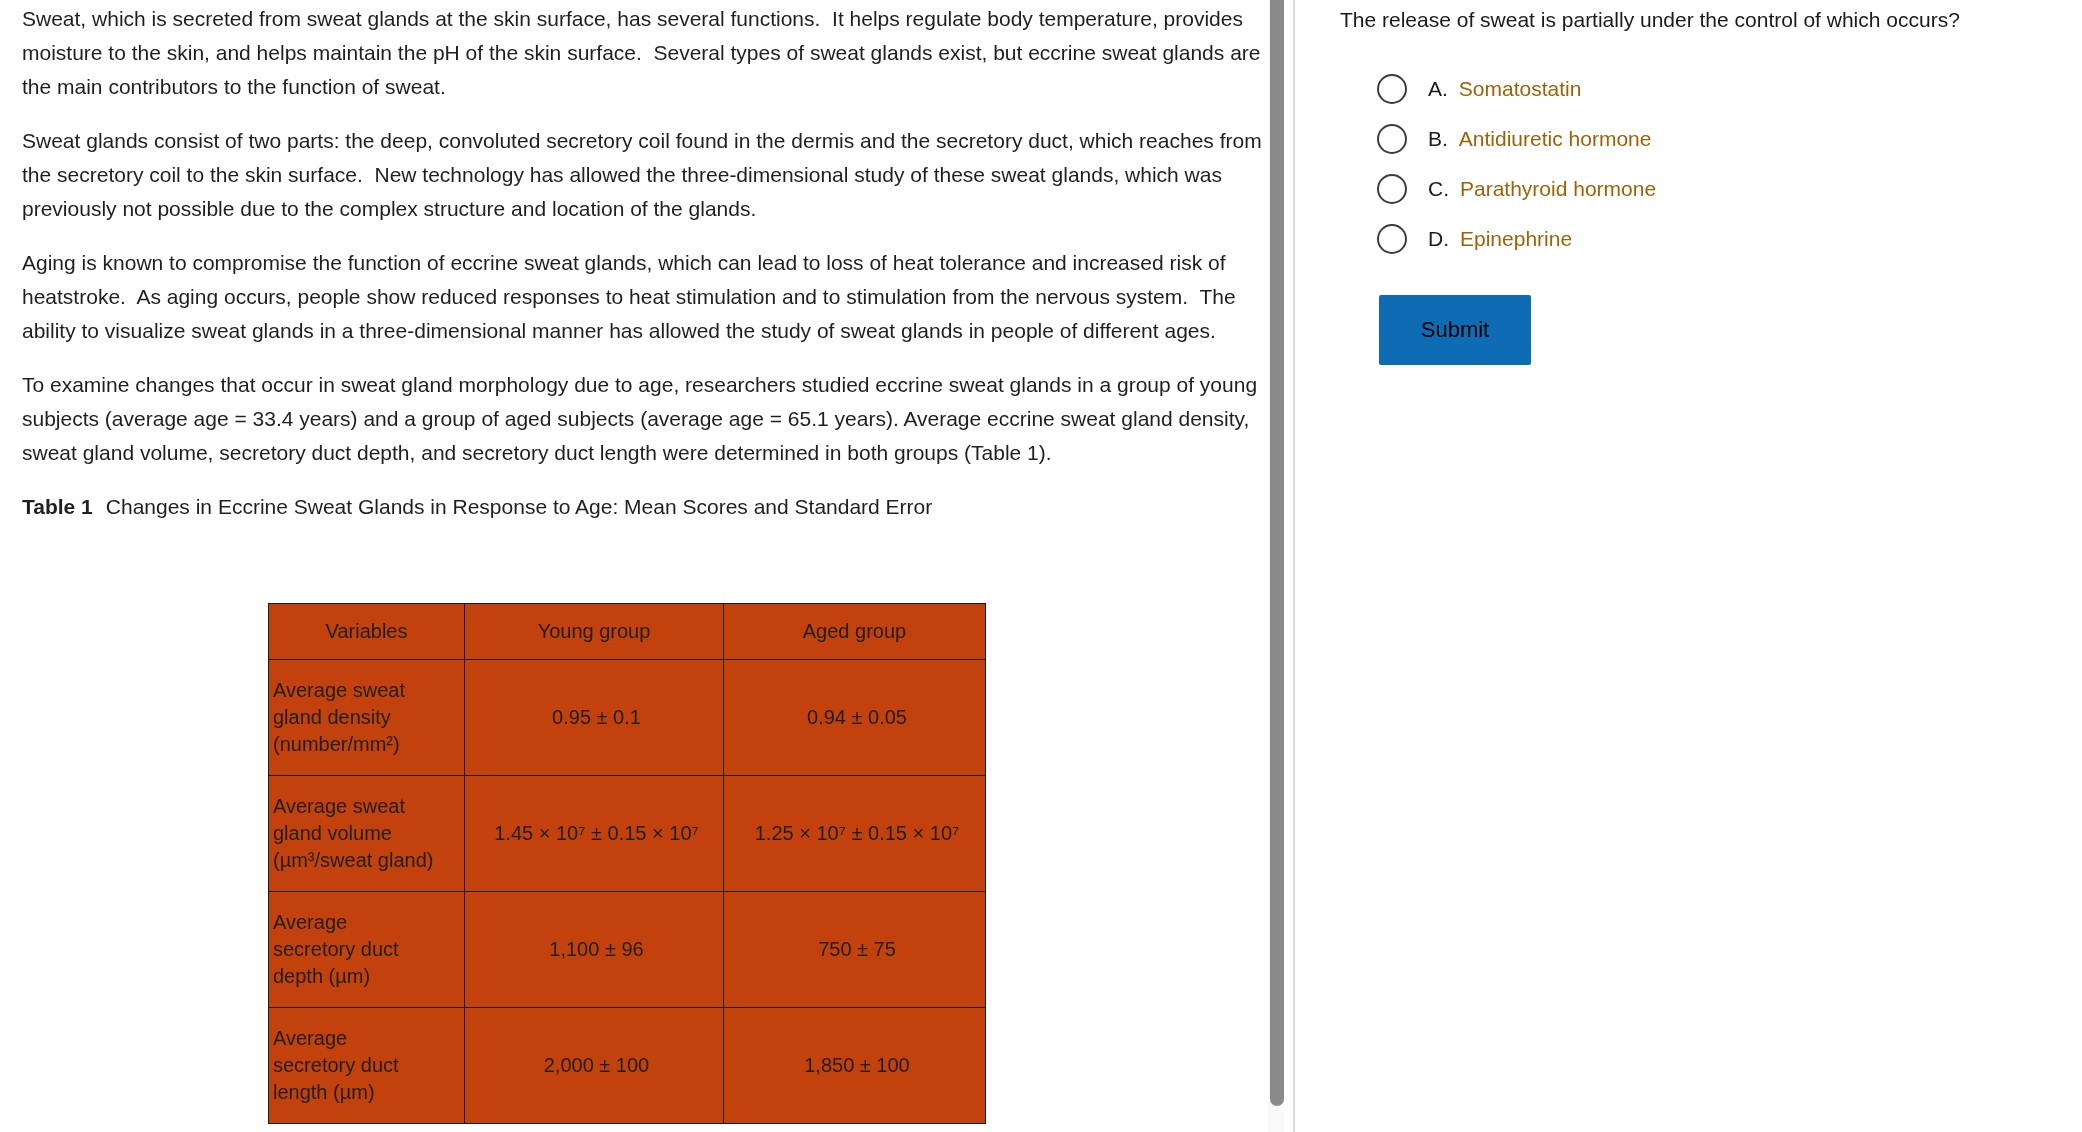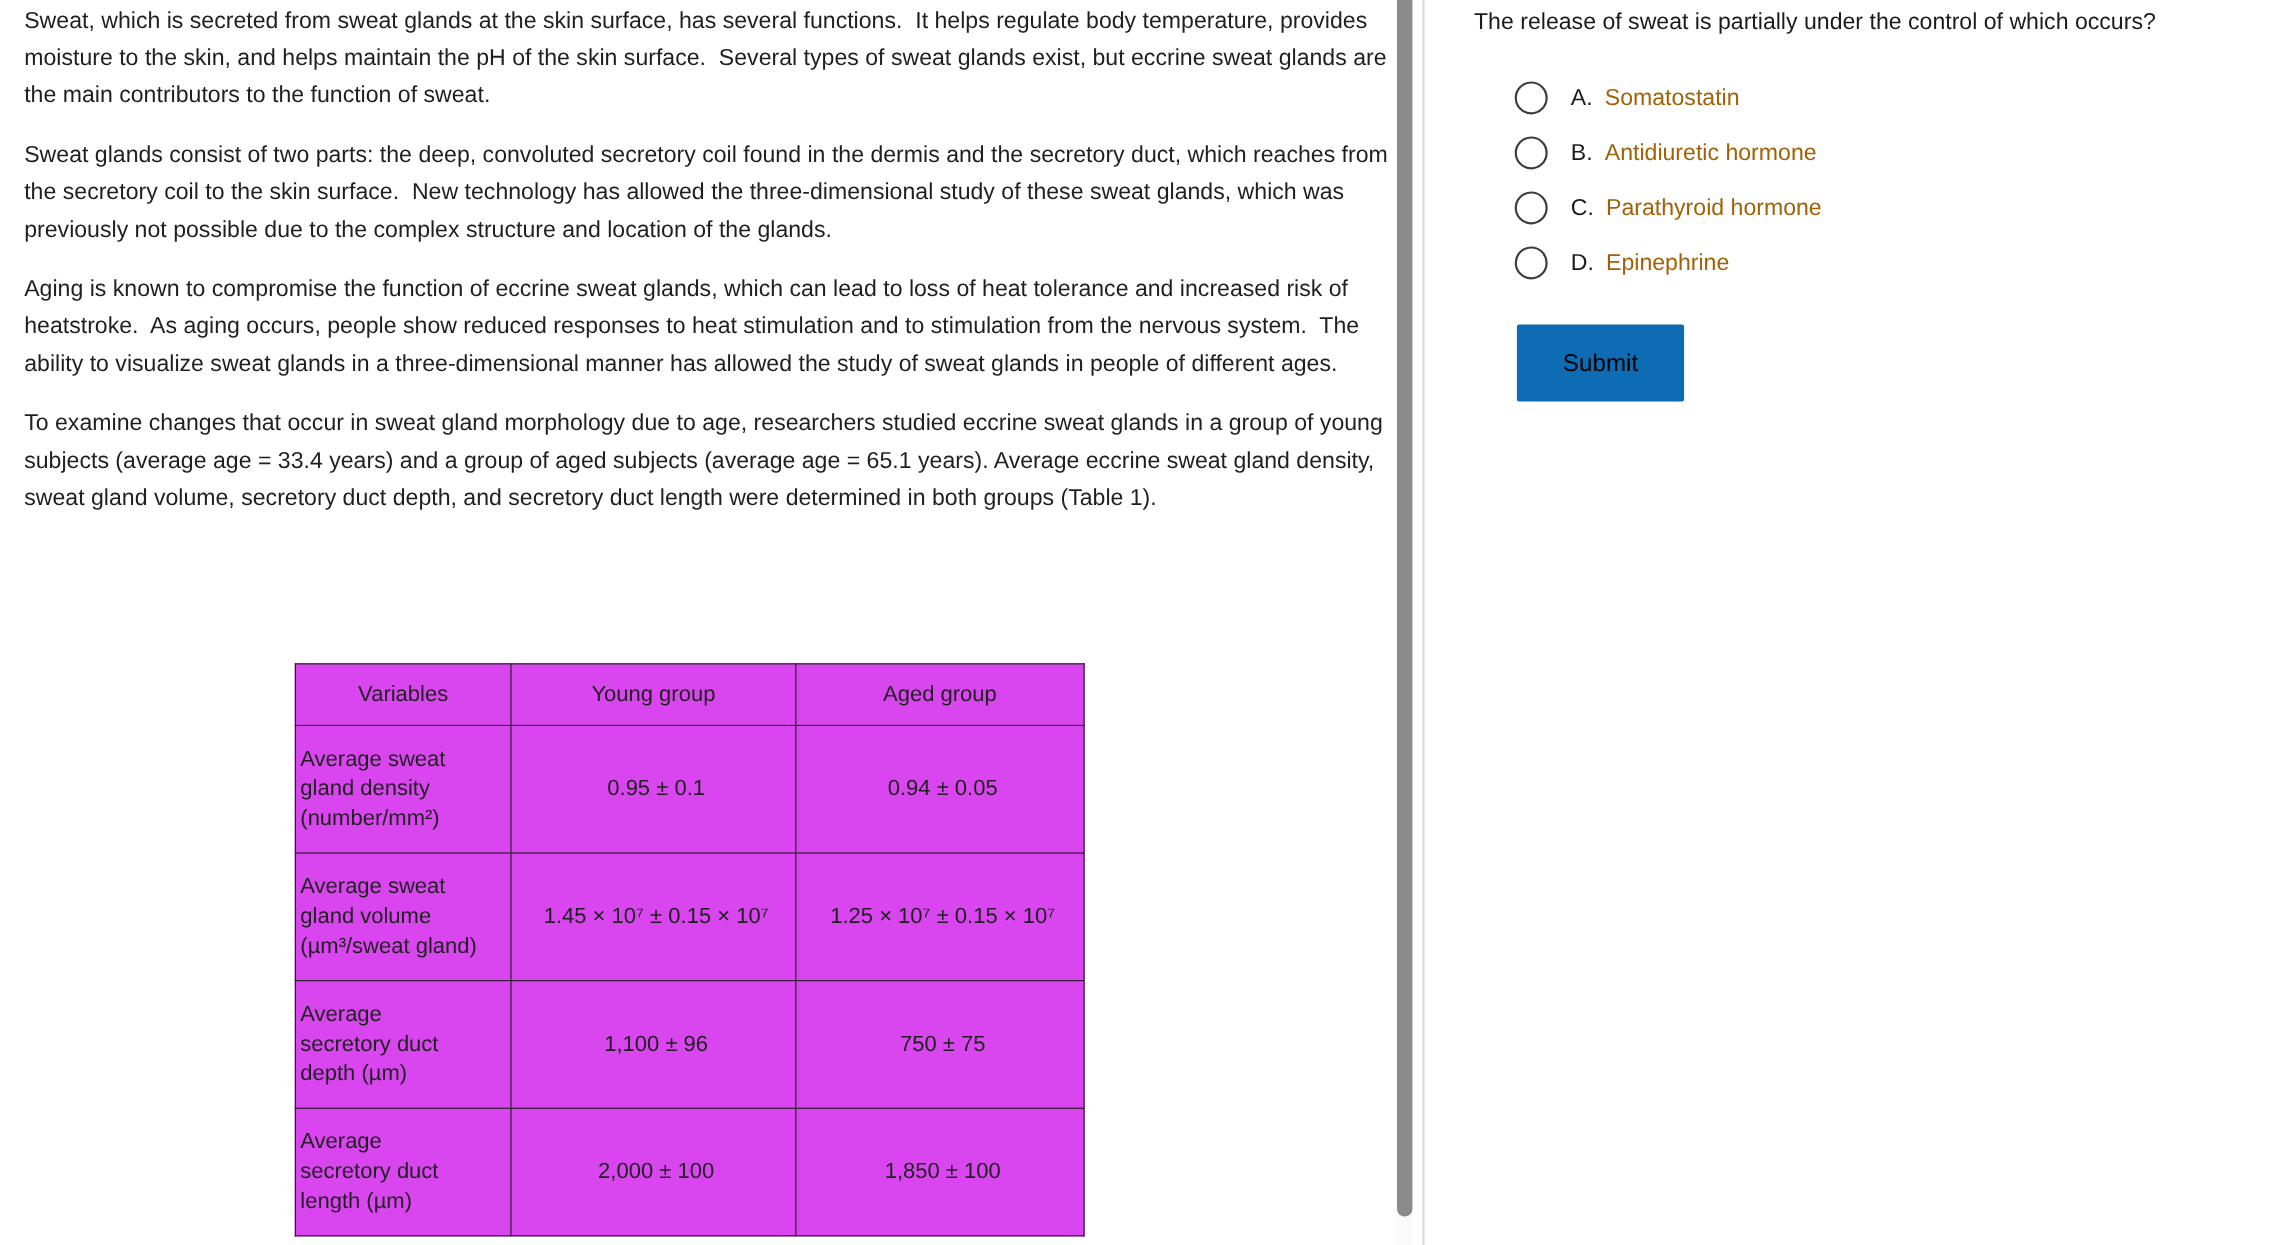--- a/index.html
+++ b/index.html
@@ -20,21 +20,21 @@
   }
   .table-caption{
     margin:14px 0 0 0;
     font-size:21px;line-height:34px;
   }
   .table-caption .cap-label{font-weight:bold;margin-right:13px;}
   
   table.data-table{
     position:absolute;left:268px;top:603px;
     border-collapse:collapse;table-layout:fixed;
-    background:#d946ef;
+    background:#c2410c;
   }
   table.data-table th,table.data-table td{
     border:1.5px solid #1c1c1c;
     font-size:20px;font-weight:400;
     vertical-align:middle;
   }
   table.data-table th{height:55px;text-align:center;padding:0 6px;}
   table.data-table td{height:115px;}
   td.var-cell{
     text-align:left;white-space:pre-line;line-height:27px;padding:0 4px;
@@ -85,20 +85,21 @@
   }
 </style>
 </head>
 <body>
 
 <div class="passage-panel">
   <p class="para">Sweat, which is secreted from sweat glands at the skin surface, has several functions.  It helps regulate body temperature, provides moisture to the skin, and helps maintain the pH of the skin surface.  Several types of sweat glands exist, but eccrine sweat glands are the main contributors to the function of sweat.</p>
   <p class="para">Sweat glands consist of two parts: the deep, convoluted secretory coil found in the dermis and the secretory duct, which reaches from the secretory coil to the skin surface.  New technology has allowed the three-dimensional study of these sweat glands, which was previously not possible due to the complex structure and location of the glands.</p>
   <p class="para">Aging is known to compromise the function of eccrine sweat glands, which can lead to loss of heat tolerance and increased risk of heatstroke.  As aging occurs, people show reduced responses to heat stimulation and to stimulation from the nervous system.  The ability to visualize sweat glands in a three-dimensional manner has allowed the study of sweat glands in people of different ages.</p>
   <p class="para">To examine changes that occur in sweat gland morphology due to age, researchers studied eccrine sweat glands in a group of young subjects (average age = 33.4 years) and a group of aged subjects (average age = 65.1 years). Average eccrine sweat gland density, sweat gland volume, secretory duct depth, and secretory duct length were determined in both groups (Table 1).</p>
+  <p class="table-caption"><span class="cap-label">Table 1</span><span>Changes in Eccrine Sweat Glands in Response to Age: Mean Scores and Standard Error</span></p>
 </div>
 
 <table class="data-table">
   <colgroup>
     <col class="col-var">
       <col class="col-young">
       <col class="col-aged">
   </colgroup>
   <thead>
     <tr>

